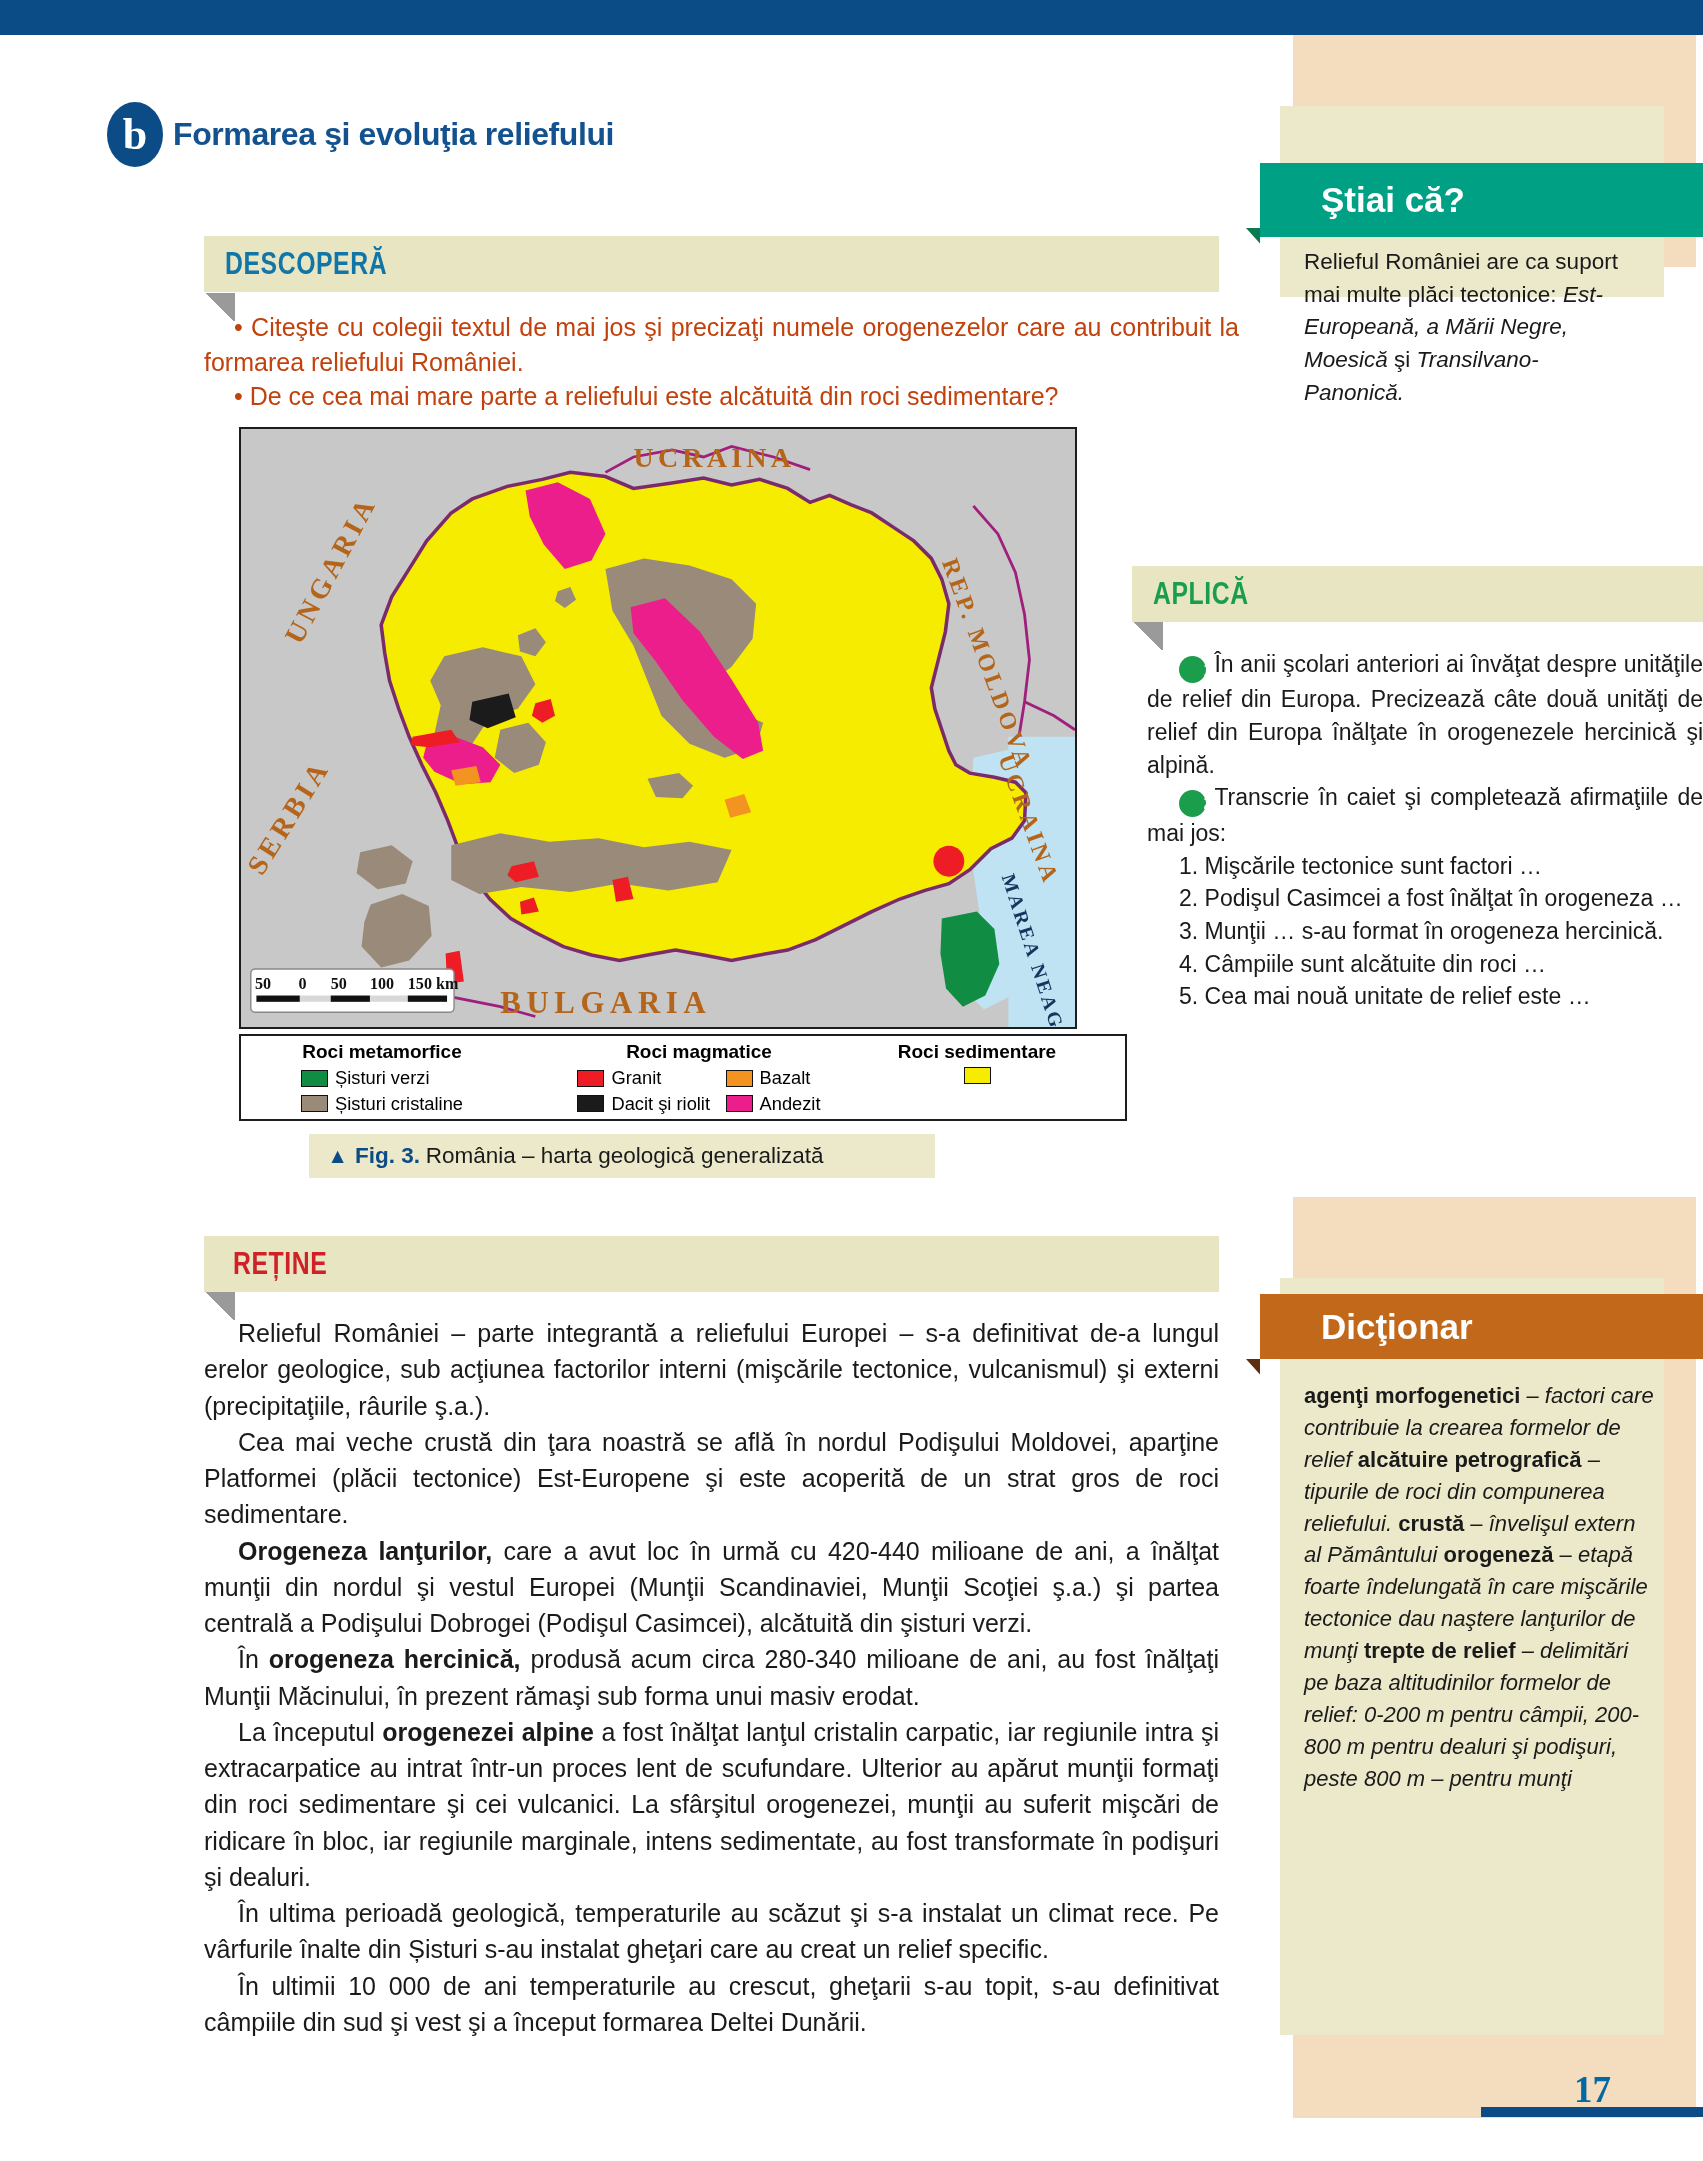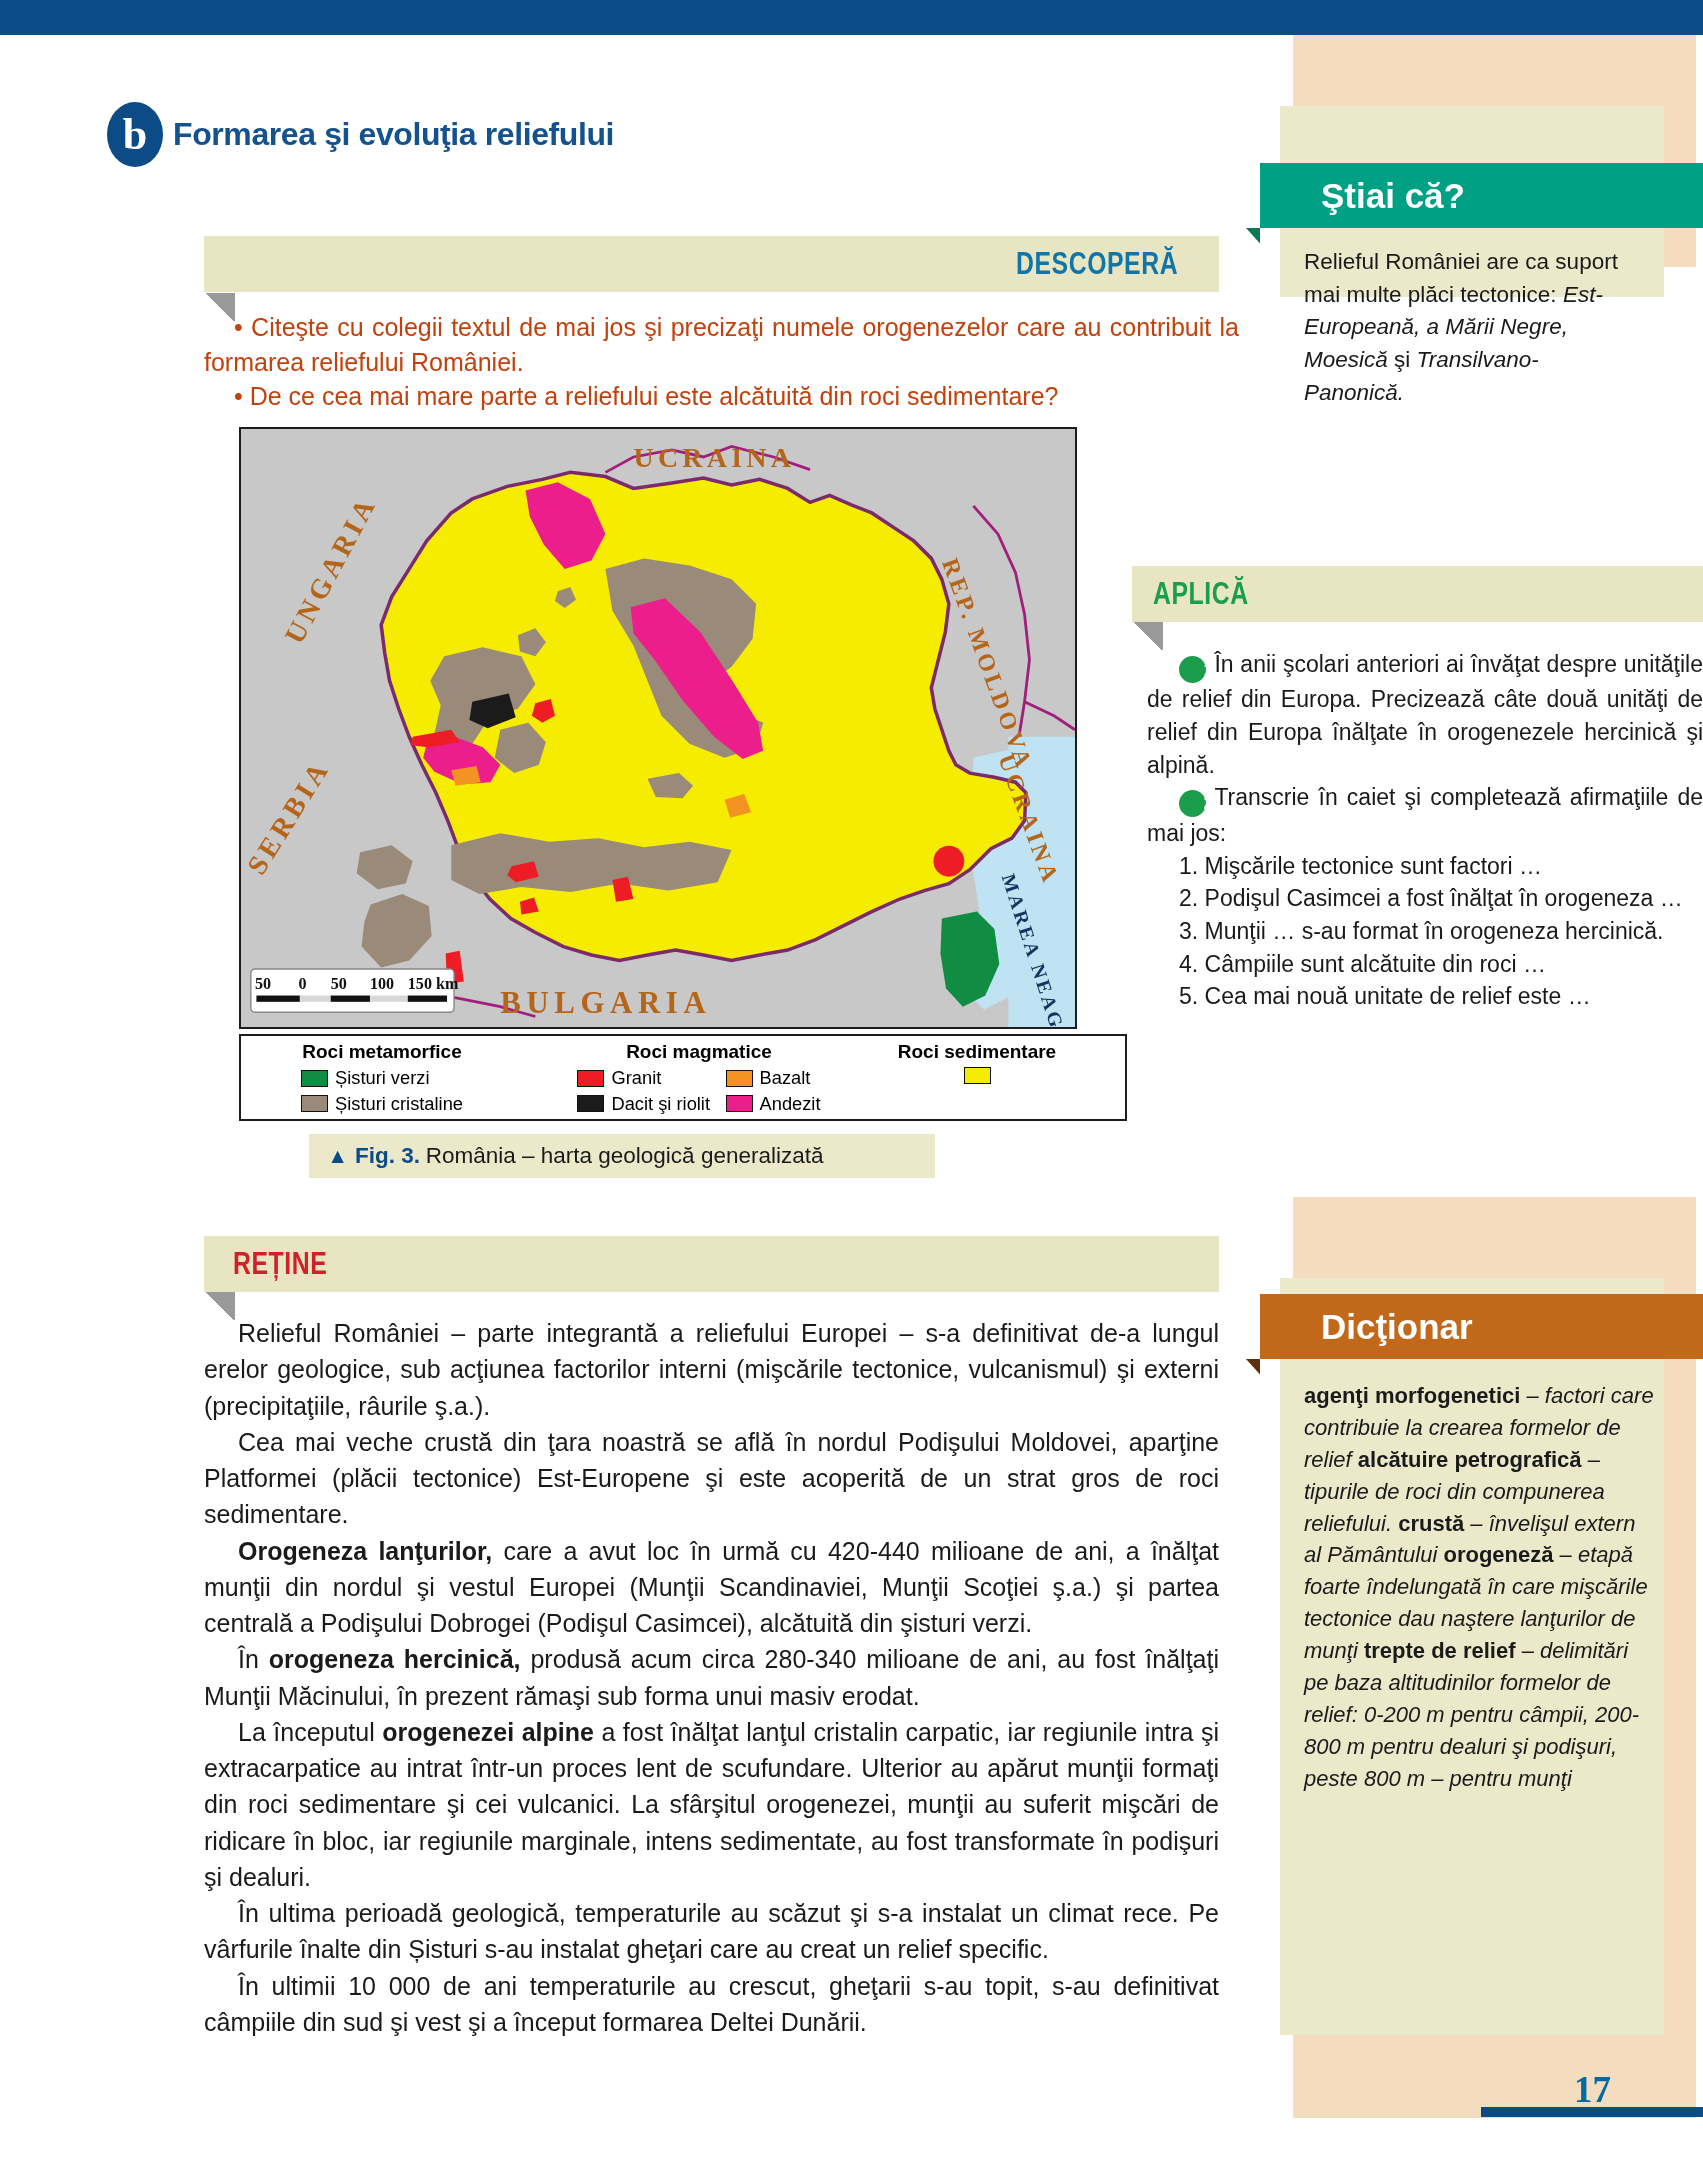--- a/index.html
+++ b/index.html
@@ -49,21 +49,21 @@
   }
   .band-label {
     font-weight:700; font-size:31px; letter-spacing:0.7px;
     transform: scaleX(0.80); transform-origin: left center;
   }
   .band-fold {
     position:absolute; width:31px; height:28px;
     background: linear-gradient(225deg, #9a9a9a 0 50%, transparent 50% 100%);
   }
 
-  #band-descopera { left:204px; top:236px; width:1015px; height:56px; padding-left:21px;justify-content:flex-end; }
+  #band-descopera { left:204px; top:236px; width:1015px; height:56px; padding-left:21px; }
   #band-descopera .band-label { color:#1175a8; }
 
   #band-aplica { left:1132px; top:566px; width:572px; height:56px; padding-left:21px; }
   #band-aplica .band-label { color:#1a9e4b; }
 
   #band-retine { left:204px; top:1236px; width:1015px; height:56px; padding-left:29px; }
   #band-retine .band-label { color:#cf2127; }
 
   
   .discover-text {
@@ -103,21 +103,21 @@
   .fig-tri { color:#0b4b86; font-size:21px; margin-right:7px; }
   .fig-num { color:#0b4b86; font-weight:700; margin-right:5.6px; }
 
   
   .ribbon {
     position:absolute; display:flex; align-items:center;
     color:#ffffff; font-size:35px; font-weight:700; padding-left:61px;
   }
   .ribbon-tail { position:absolute; left:-14px; width:14px; height:15.5px; }
 
-  #stiai-ribbon { left:1260px; top:163px; width:444px; height:65px; background:#00a085; }
+  #stiai-ribbon { left:1260px; top:163px; width:444px; height:74px; background:#00a085; }
   #stiai-ribbon .ribbon-tail { top:65px; background:#0b7a52;
      clip-path: polygon(0 0, 100% 0, 100% 100%); }
   .stiai-body {
     position:absolute; left:1304px; top:246px; width:331px;
     font-size:22.5px; line-height:1.45; color:#1a1a1a;
   }
   .stiai-body em { font-style:italic; }
 
   
   .aplica-body {

